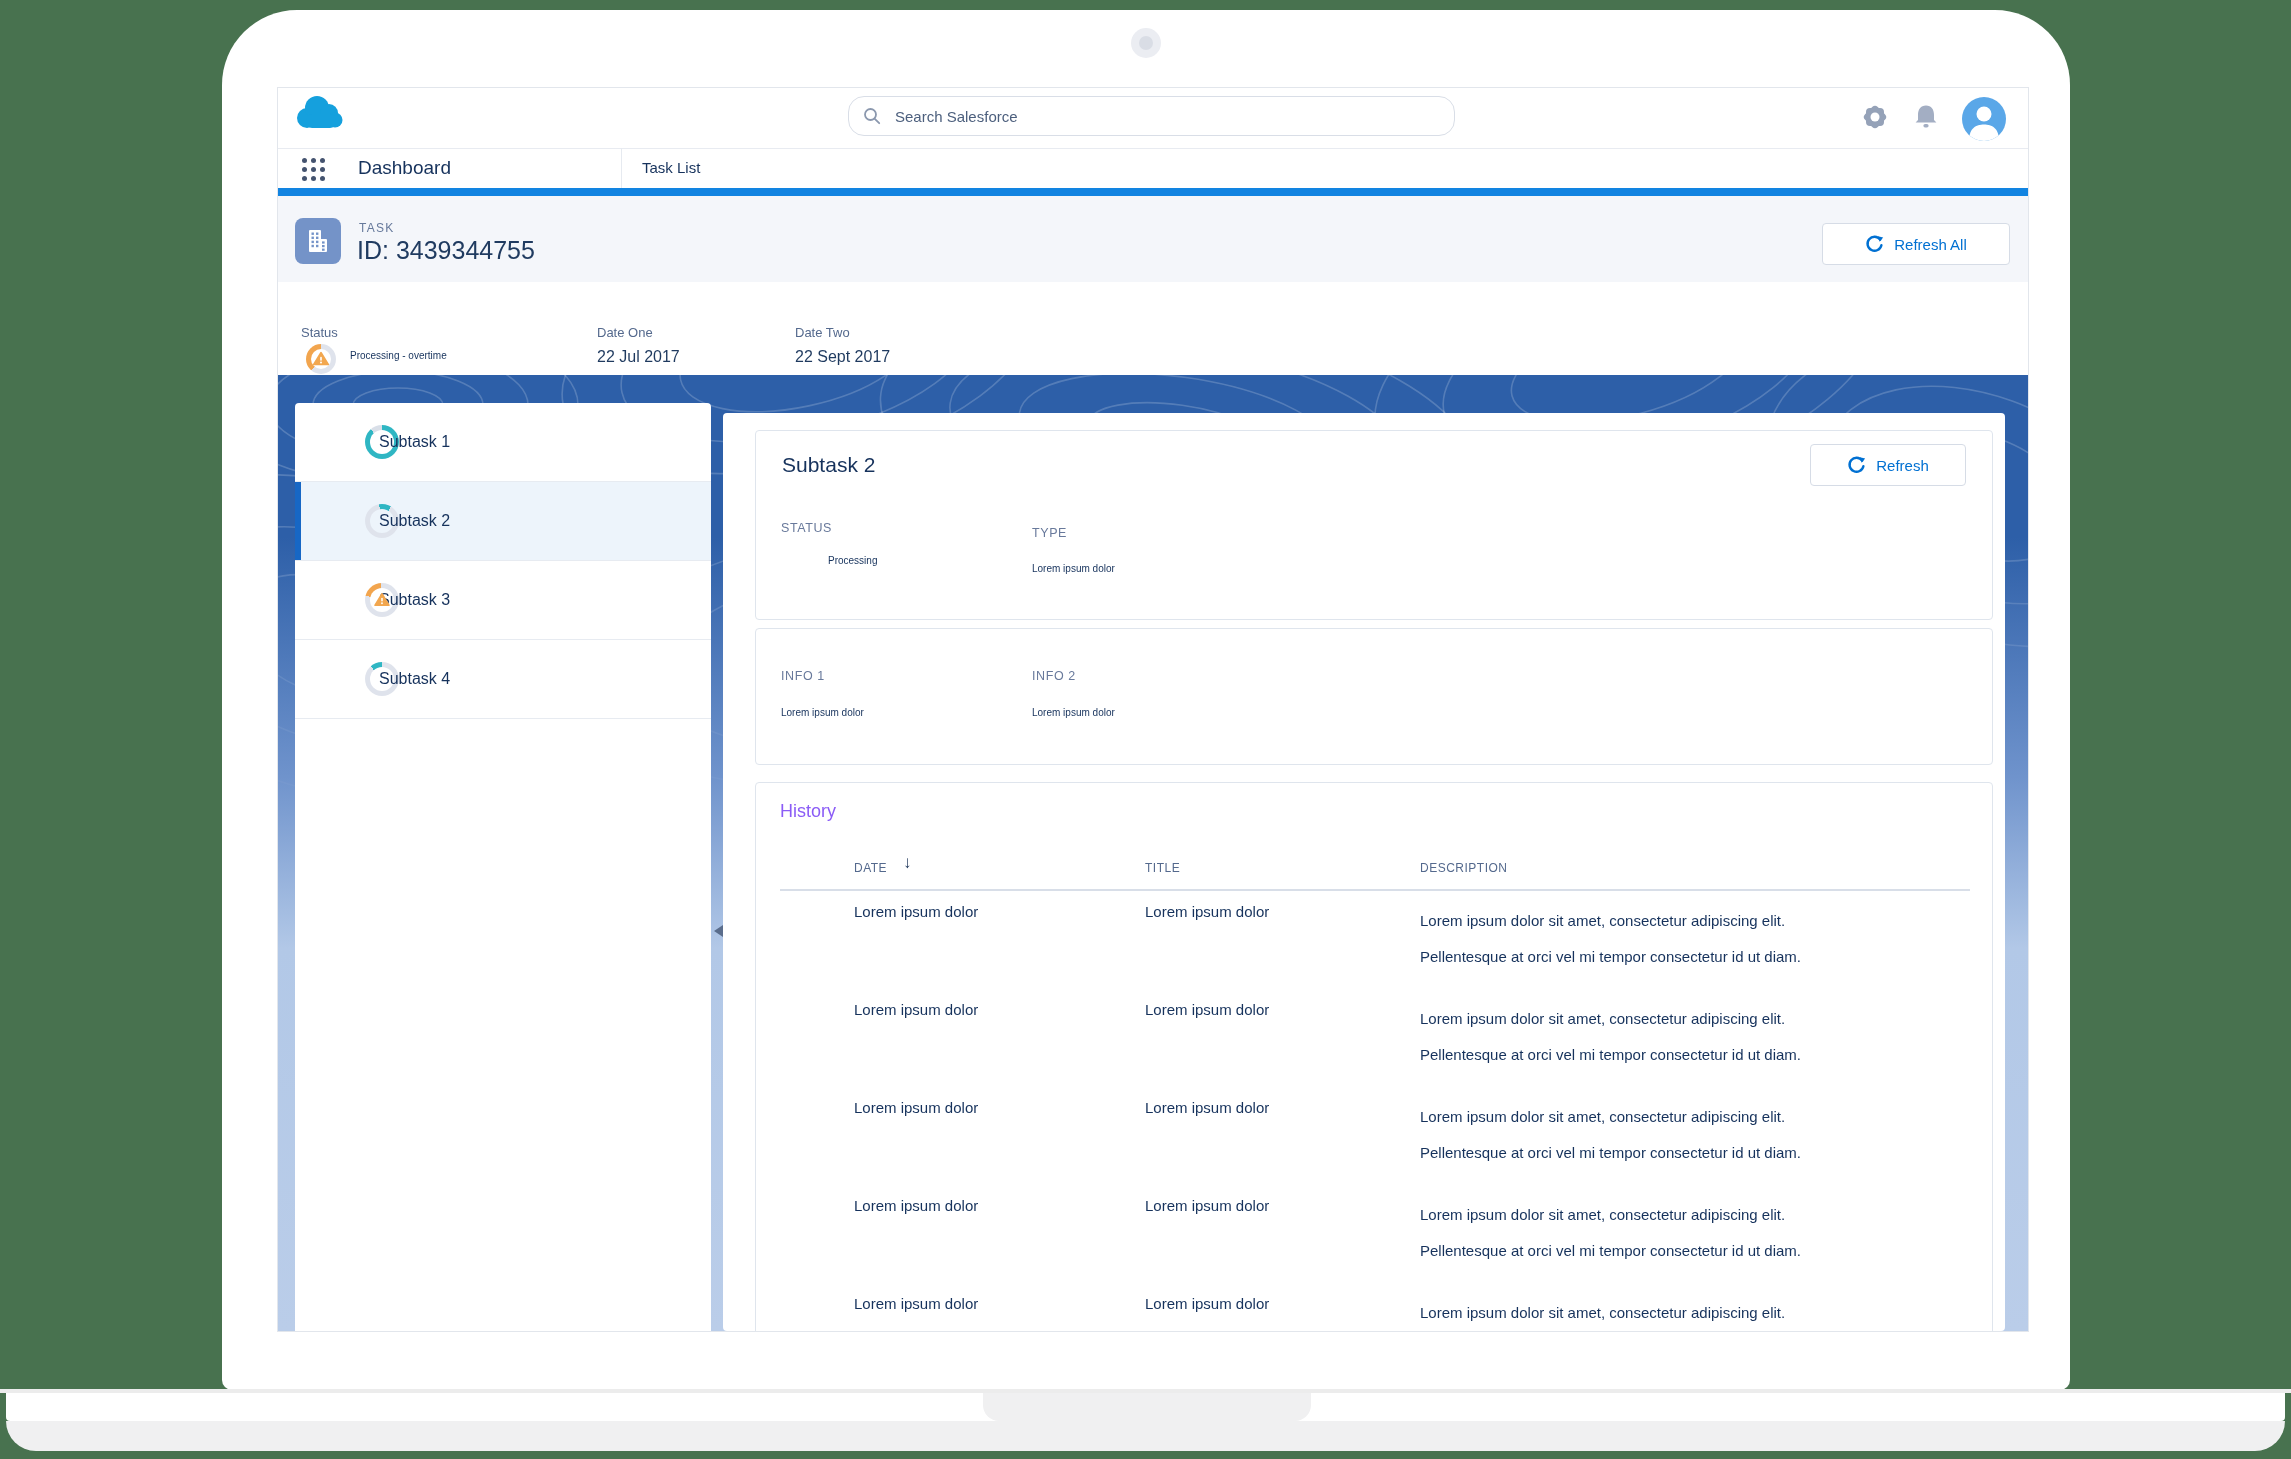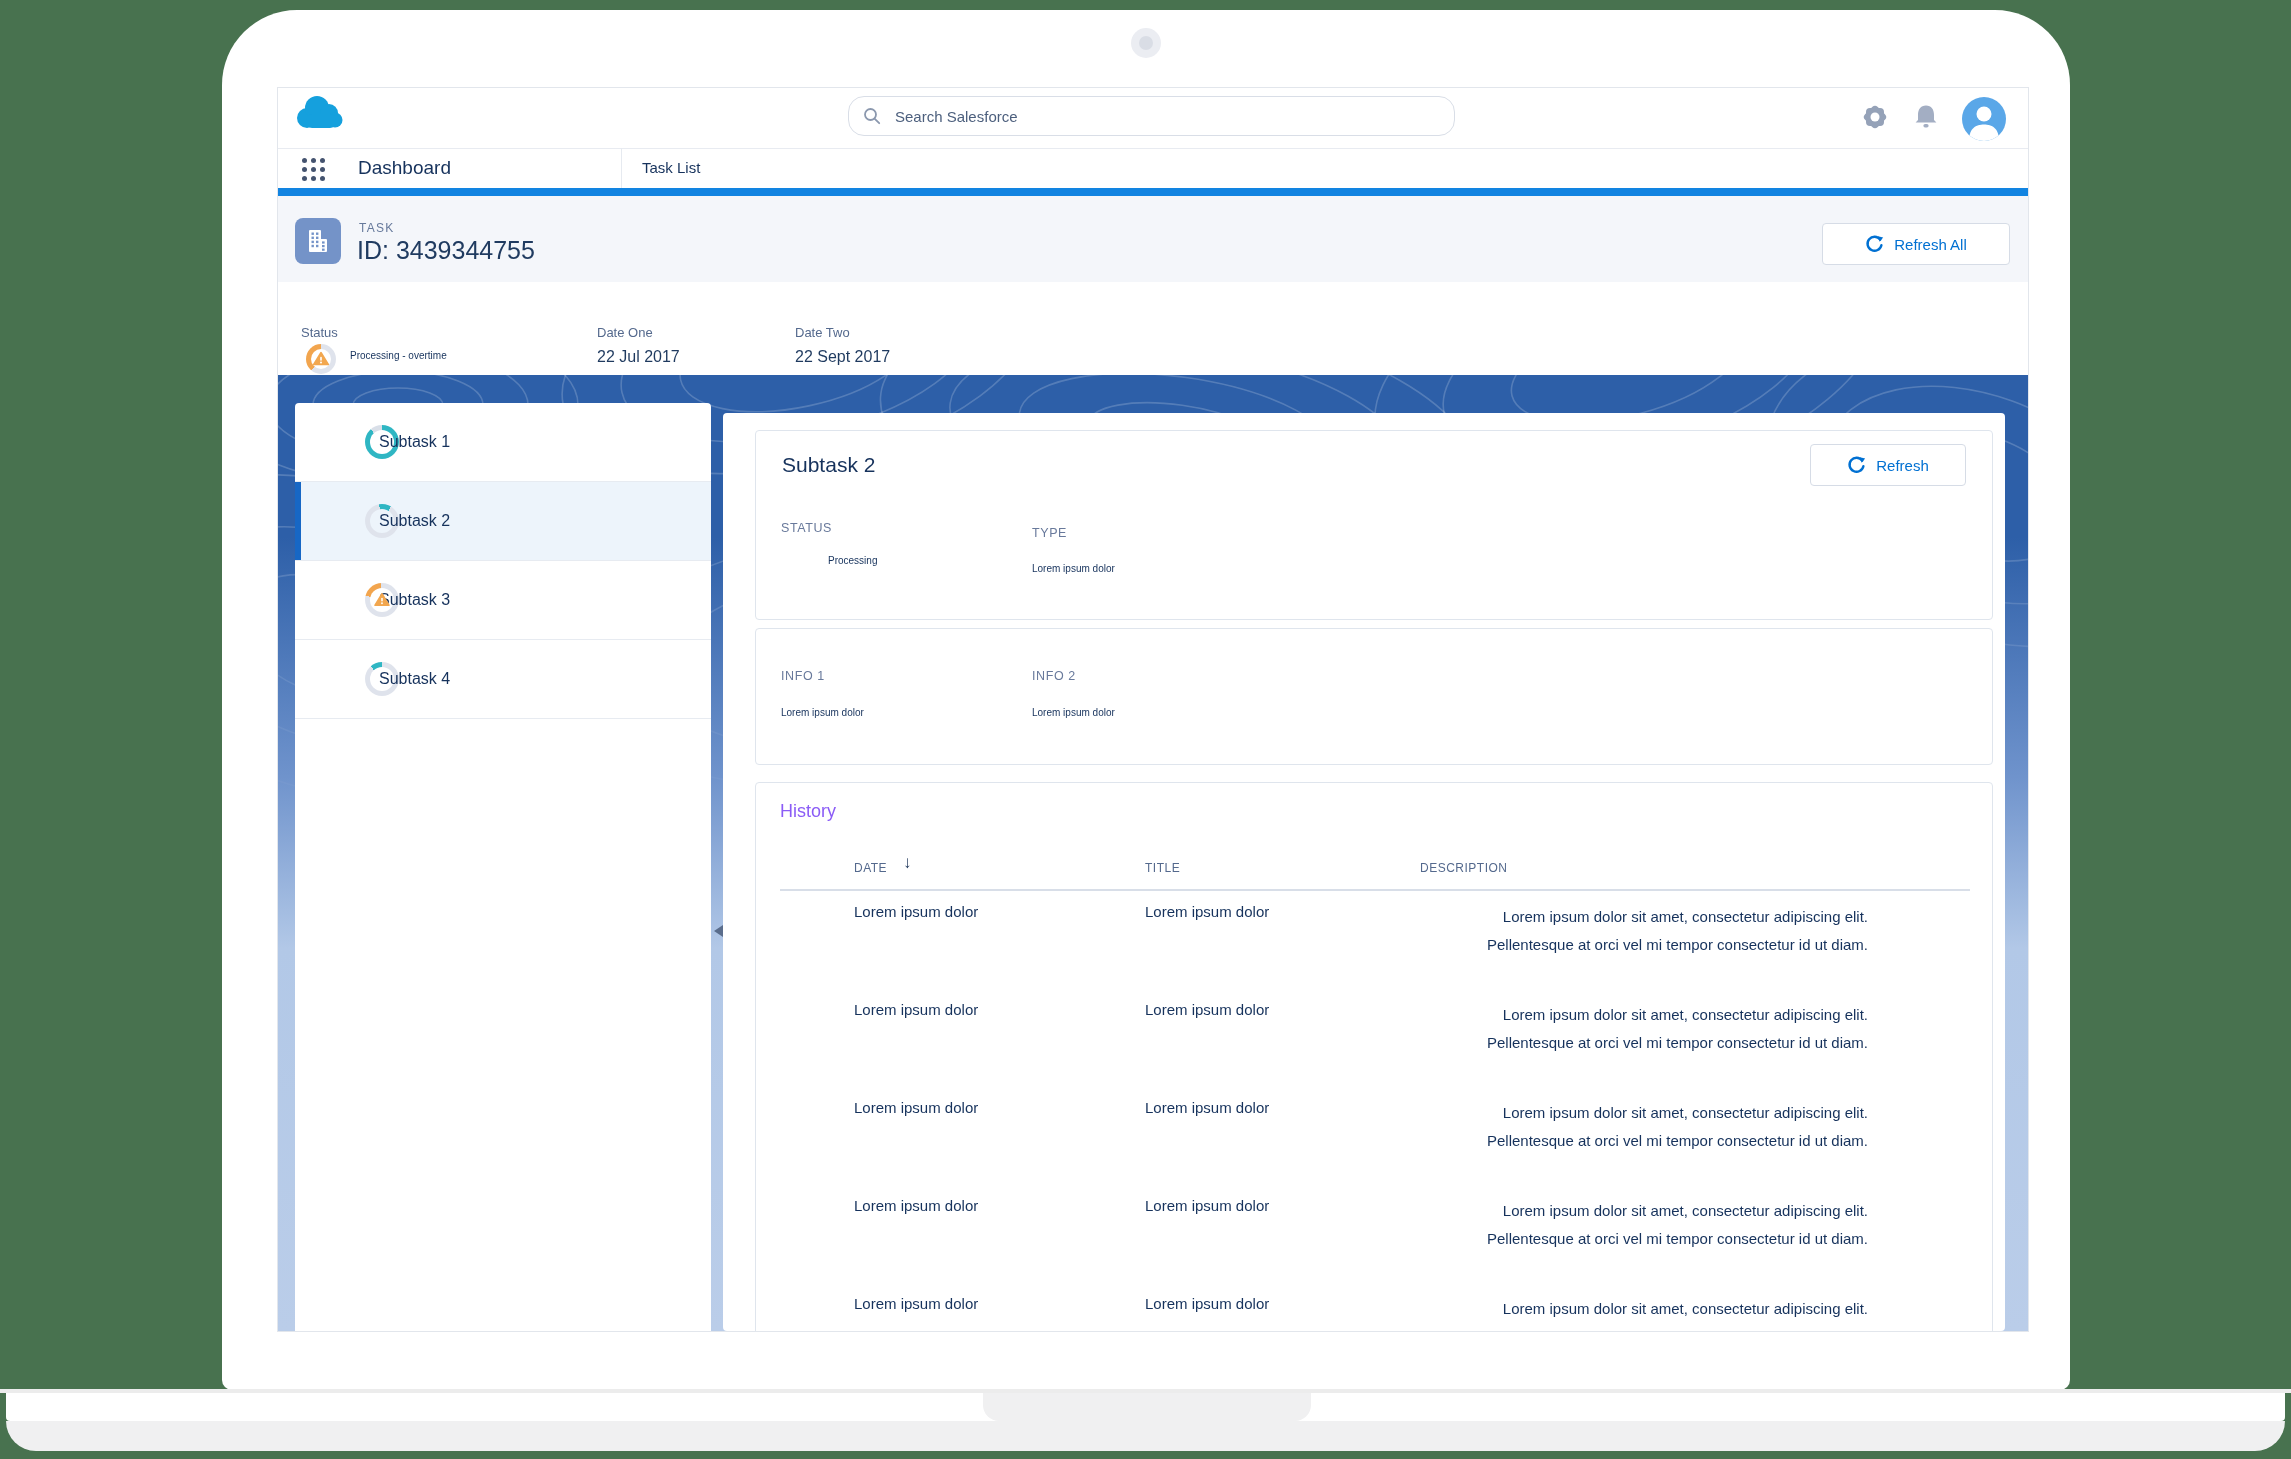--- a/index.html
+++ b/index.html
@@ -61,21 +61,21 @@
   
   .panel{left:445px;top:325px;width:1282px;height:918px;background:#fff;border-radius:4px;overflow:hidden;}
   .collapse-arrow{left:436px;top:837px;width:0;height:0;border-top:6px solid transparent;border-bottom:6px solid transparent;border-right:9px solid #5a6d8c;cursor:pointer;}
   .card{position:absolute;border:1px solid #dfe5ed;border-radius:4px;background:#fff;box-sizing:border-box;}
   .card-title{font-size:21px;color:#16325c;}
   .sec-title{font-size:18px;color:#8b5cf6;}
   .th{font-size:12px;color:#54698d;letter-spacing:.5px;}
   .tline{background:#d8dee8;height:2px;}
   .hrow{position:relative;height:98px;cursor:pointer;}
   .cell{position:absolute;top:6px;font-size:15px;color:#16325c;}
-  .desc{line-height:28px;width:448px;text-align:right;}
+  .desc{line-height:36px;width:448px;}
   .sort{font-size:17px;font-weight:bold;color:#243b5e;}
 </style>
 </head>
 <body>
 
 <div class="canvas">
 
   <div class="abs bezel"></div>
   <div class="abs camera">
       <i></i>

